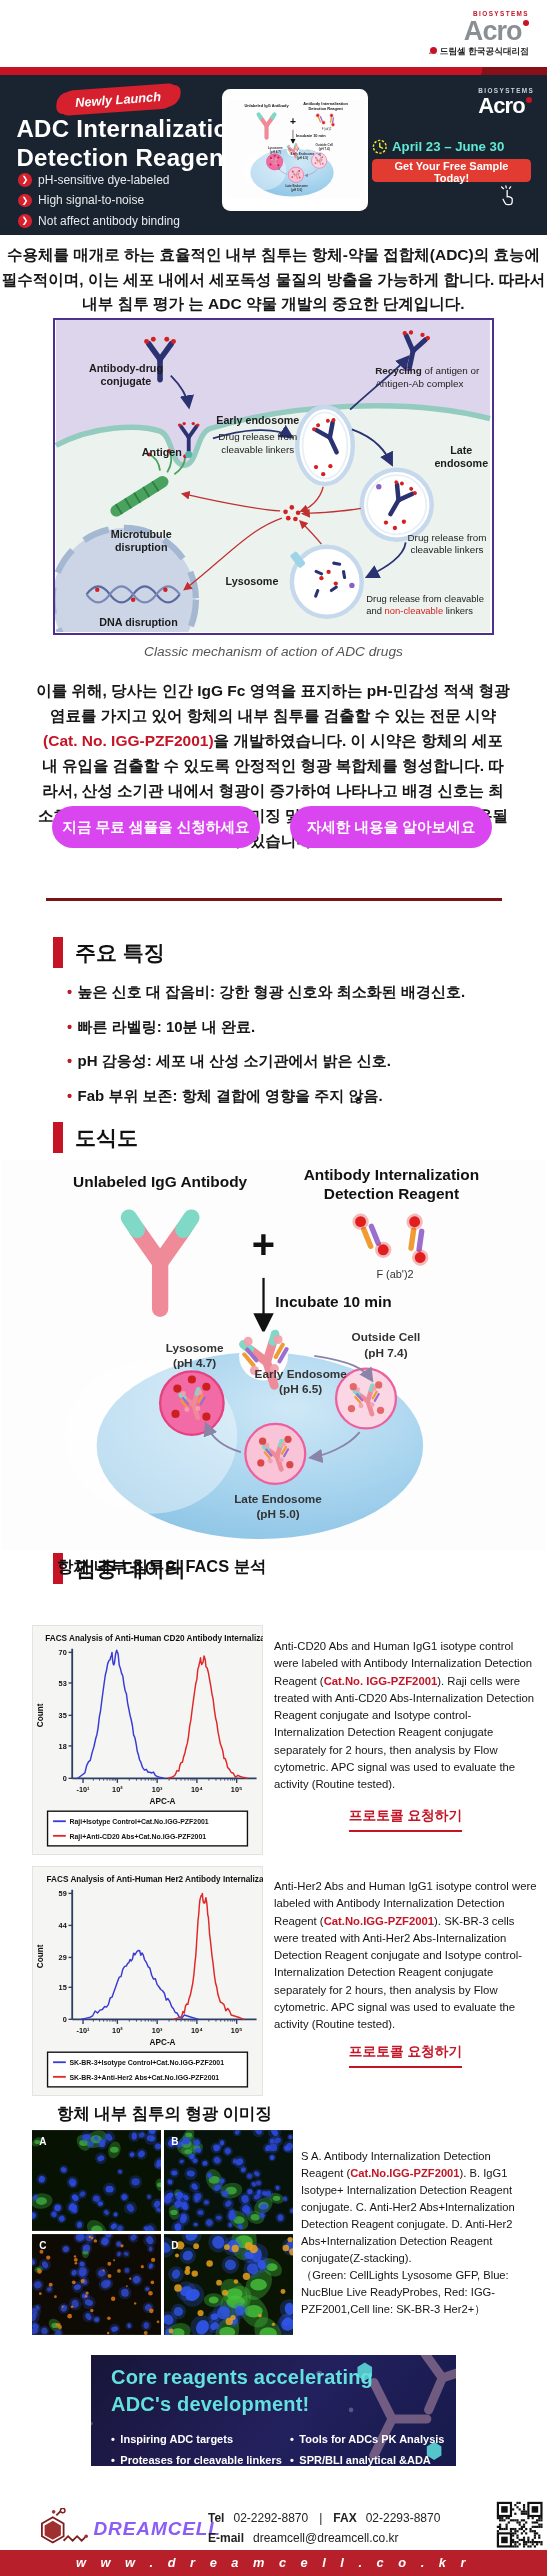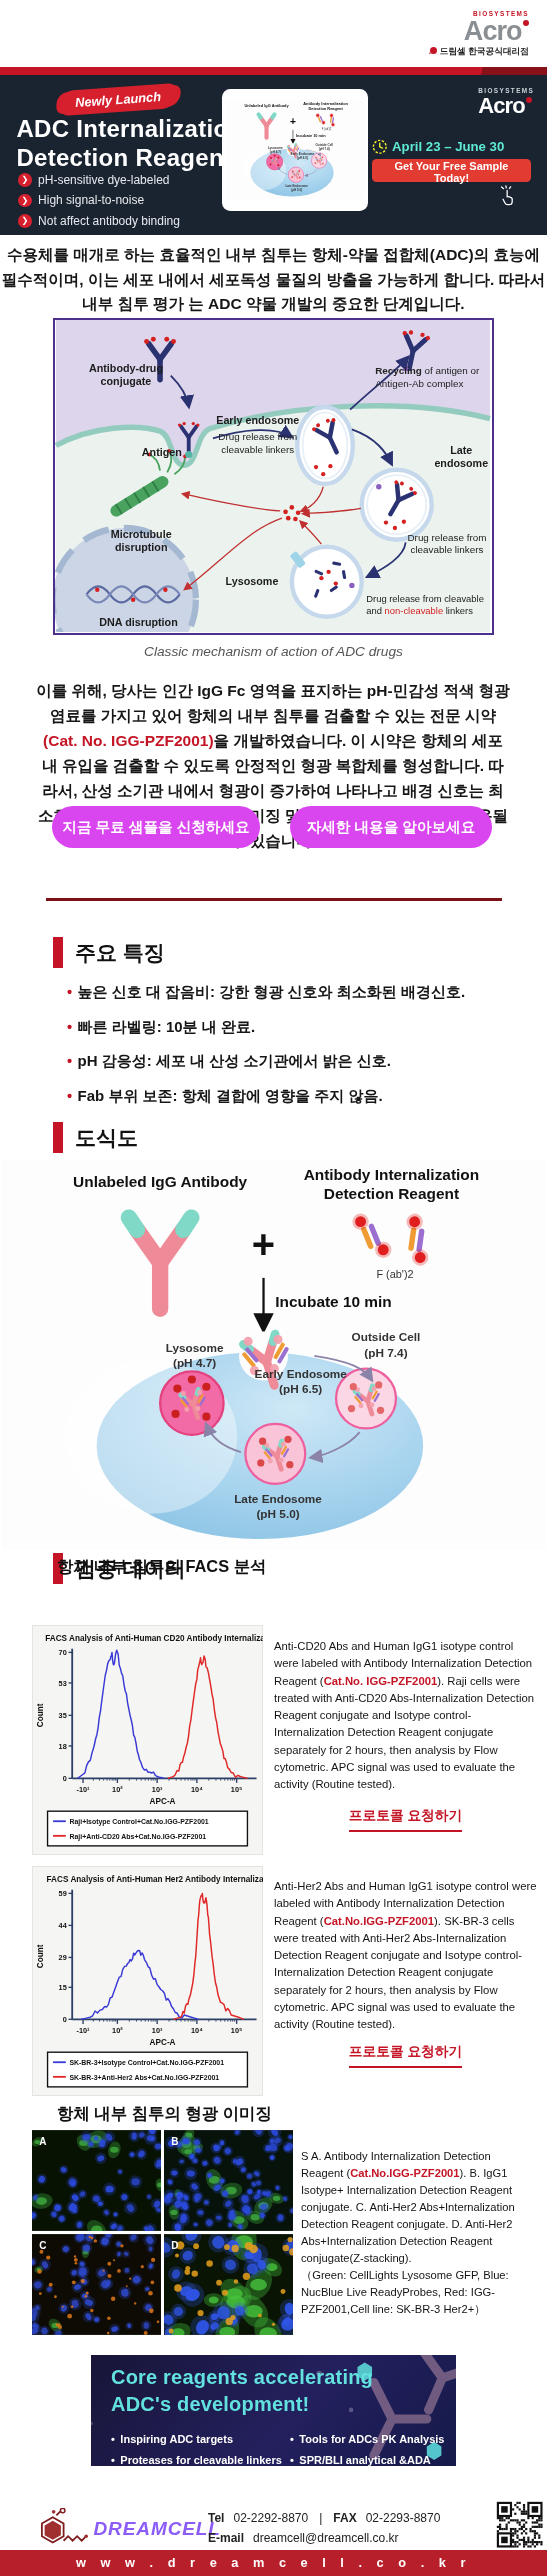--- a/index.html
+++ b/index.html
@@ -90,21 +90,21 @@
 
   
   .footer-logo{position:absolute;top:2508px;left:41px;display:flex;align-items:center;}
   .footer-logo .word{font-size:19px;font-weight:800;font-style:italic;letter-spacing:0.9px;color:#8b5cf6;margin-left:5.5px;}
   .contact{position:absolute;top:2511px;left:208px;font-size:12px;color:#222;}
   .contact .row{margin-bottom:5.5px;display:flex;}
   .contact b{font-weight:800;margin-right:9px;}
   .contact .val{margin-right:11px;}
   .qr{position:absolute;top:2500px;left:495px;}
   .urlbar{position:absolute;top:2550px;left:0;width:547px;height:25.5px;background:#b7202a;
-          display:flex;align-items:center;justify-content:center;}
+          display:flex;align-items:center;justify-content:center;font-style:italic;}
   .urlbar span{color:#fff;font-size:12.8px;font-weight:800;letter-spacing:5.5px;cursor:pointer;}
 </style>
 </head>
 <body>
 
 <div class="page">
 
   <div class="top-header">
     <div class="acro-logo acro-top">
       <span class="bios">BIOSYSTEMS</span>

